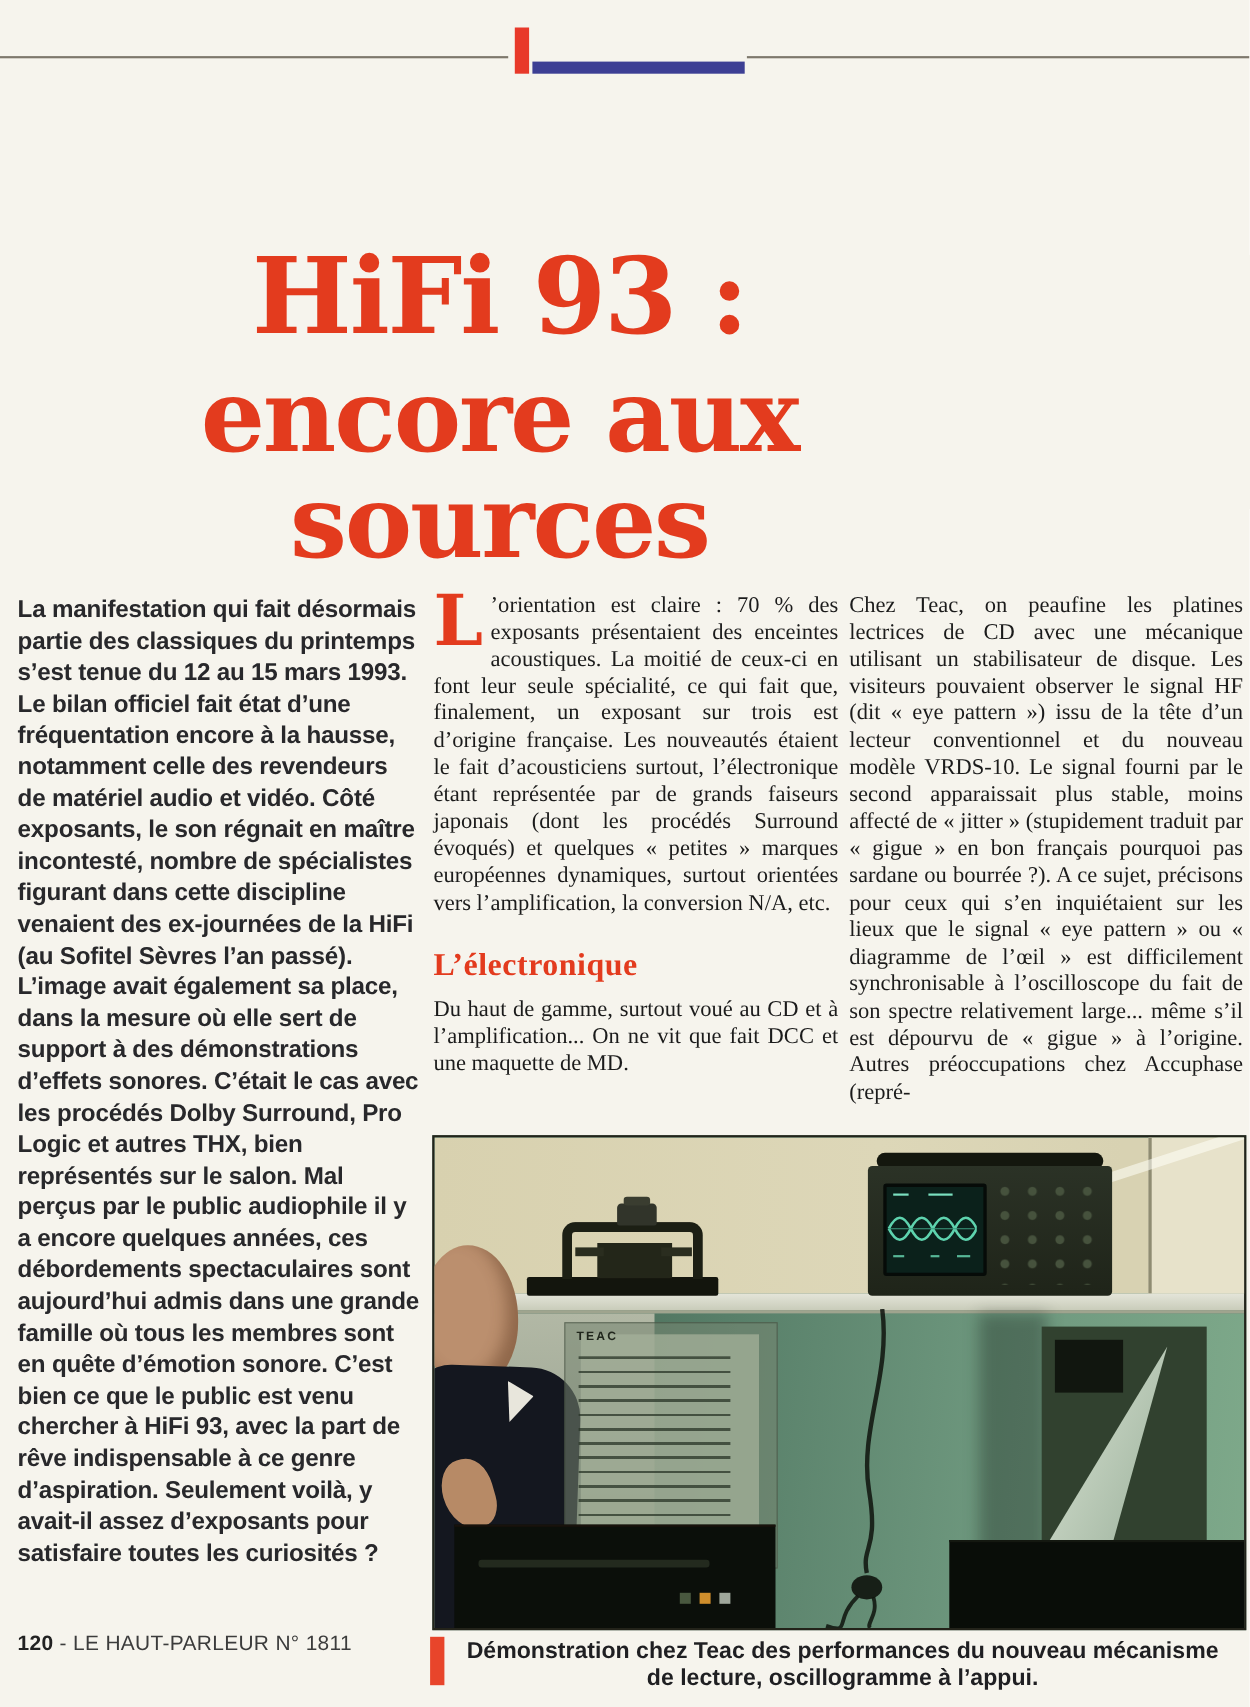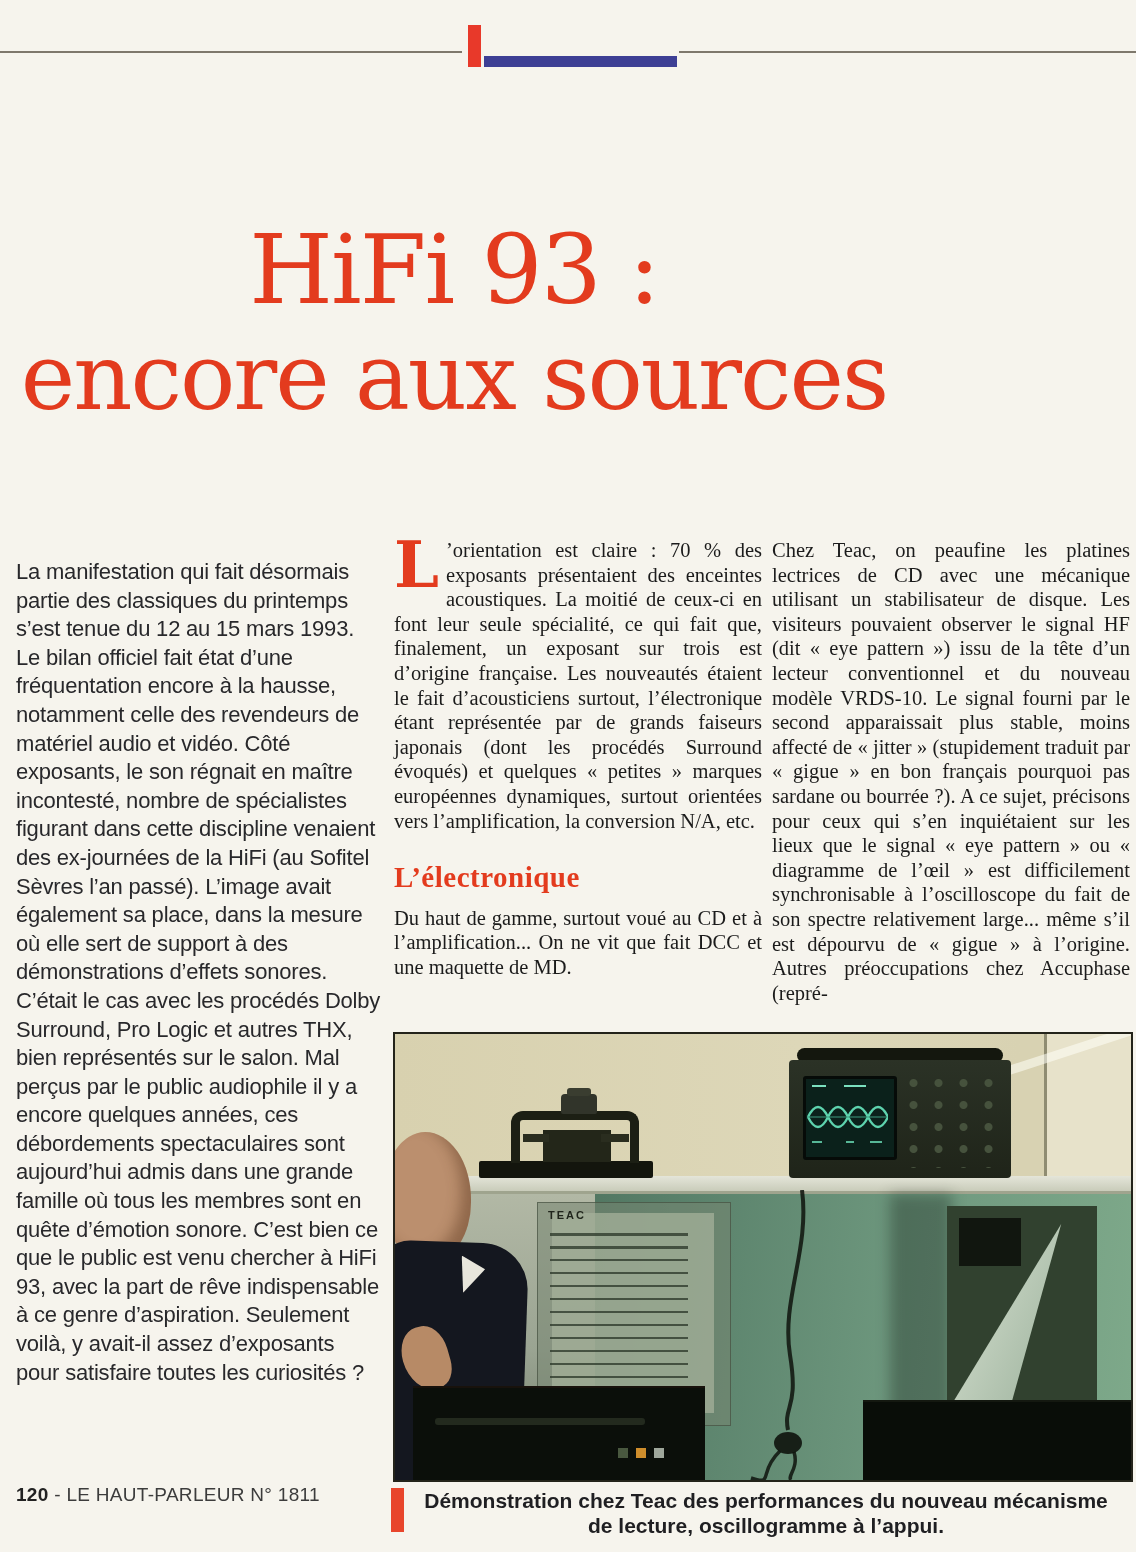--- a/index.html
+++ b/index.html
@@ -17,28 +17,28 @@
     position:absolute; left:470px; top:8px; width:204px; height:45px;
     background:#1d2a55; color:#ffffff; display:flex; align-items:center;
     padding-left:18px; box-sizing:border-box;
     font-size:18px; font-weight:bold; letter-spacing:9px;
   }
   .kicker-redbar{position:absolute; left:468px; top:25px; width:13px; height:42px; background:#e8392a;}
   .kicker-bluebar{position:absolute; left:484px; top:56px; width:193px; height:11px; background:#3d3f94;}
   
   .title{
     position:absolute; left:0; top:220px; width:908px; text-align:center;
-    color:#e33b1e; font-family:"DejaVu Serif", serif; font-weight:normal;
+    color:#e33b1e; font-family:"DejaVu Serif", serif; font-weight:bold;
   }
   .title-line1{font-size:96px; line-height:100px; letter-spacing:-2px;}
   .title-line2{font-size:92px; line-height:96px; margin-top:10px; letter-spacing:-2px;}
   
   .col-intro{
-    position:absolute; left:16px; top:558px; width:366px;
-    font-size:22px; line-height:28.6px; font-weight:400;
+    position:absolute; left:16px; top:540px; width:366px;
+    font-size:22px; line-height:28.6px; font-weight:700;
     color:#28282b; letter-spacing:-0.2px;
   }
   .serif-col{
     position:absolute; font-family:"Liberation Serif", serif;
     font-size:20.5px; line-height:24.6px; color:#1b1b1b; text-align:justify;
   }
   .col-mid{left:394px; top:538px; width:368px;}
   .col-right{left:772px; top:538px; width:358px;}
   .dropcap{
     float:left; color:#e33b1e; font-family:"DejaVu Serif", serif;
@@ -90,21 +90,21 @@
   .ph-man-head{left:-12px; top:98px; width:88px; height:130px; background:#bb8f6e;
     border-radius:48% 52% 46% 50%; box-shadow:inset -10px -8px 14px rgba(90,55,30,0.45);}
   .ph-man-body{left:-22px; top:208px; width:152px; height:240px; background:#14171f;
     border-radius:34px 46px 0 0; transform:rotate(2deg);}
   .ph-man-collar{left:62px; top:224px; width:26px; height:36px; background:#e8e6dc;
     clip-path:polygon(0 0,100% 22%,40% 100%); transform:rotate(14deg);}
   .ph-man-hand{left:8px; top:292px; width:46px; height:64px; background:#b78a66;
     border-radius:50% 50% 40% 60%; transform:rotate(-16deg);}
   
   .ph-placard{left:118px; top:168px; width:192px; height:222px;
-    background:rgba(118,133,113,0.55); border:1px solid rgba(60,70,55,0.6);margin-left:24px;}
+    background:rgba(118,133,113,0.55); border:1px solid rgba(60,70,55,0.6);}
   .ph-placard-paper{left:14px; top:10px; width:162px; height:200px; background:rgba(164,176,154,0.75);}
   .ph-placard-title{left:10px; top:6px; font-size:11px; font-weight:bold; color:#20261c; letter-spacing:2px;}
   .ph-placard-lines{left:12px; top:30px; width:138px; height:160px;
     background:repeating-linear-gradient(180deg, rgba(40,52,38,0.75) 0 2.5px, rgba(0,0,0,0) 2.5px 13px);}
   .ph-shadowcol{left:495px; top:160px; width:62px; height:286px;
     background:rgba(12,22,14,0.32); filter:blur(7px);}
   
   .ph-poster{left:552px; top:172px; width:150px; height:218px; background:#31412f;}
   .ph-poster-sq{left:12px; top:12px; width:62px; height:48px; background:#11160f;}
   .ph-curl{left:2px; top:18px; width:132px; height:190px;

